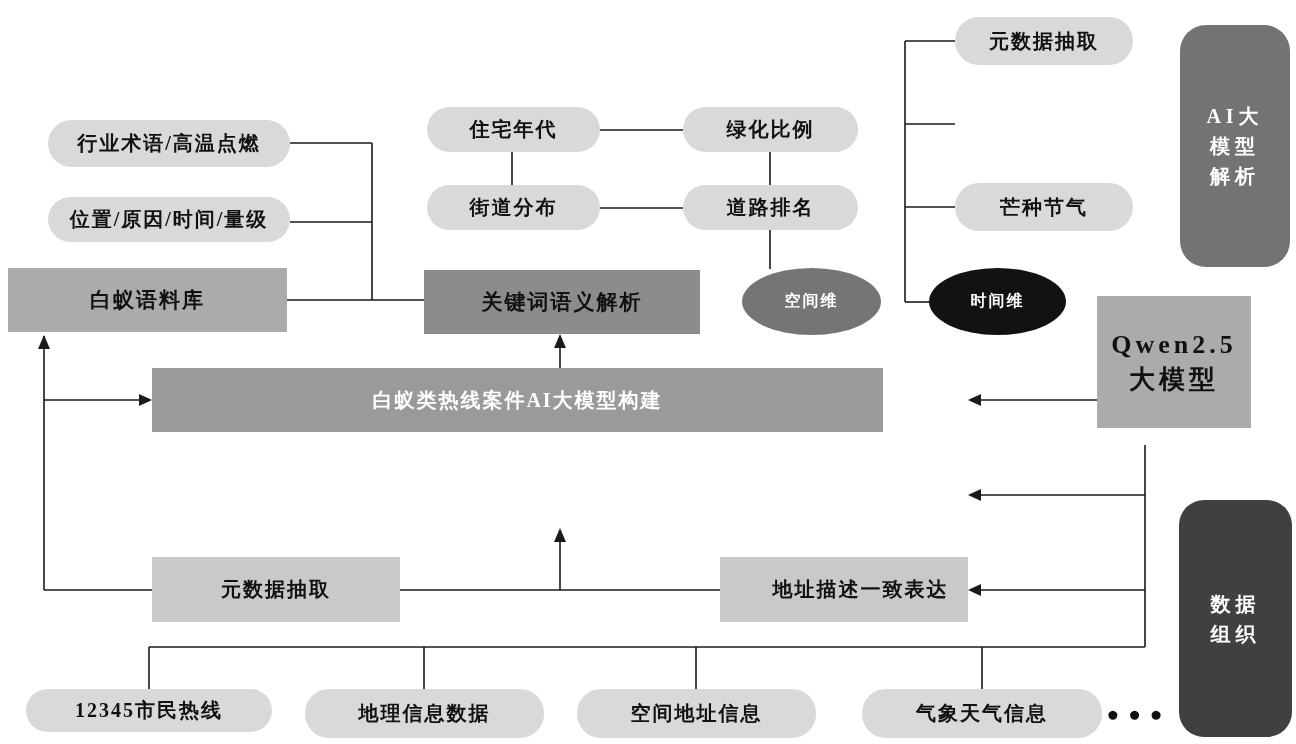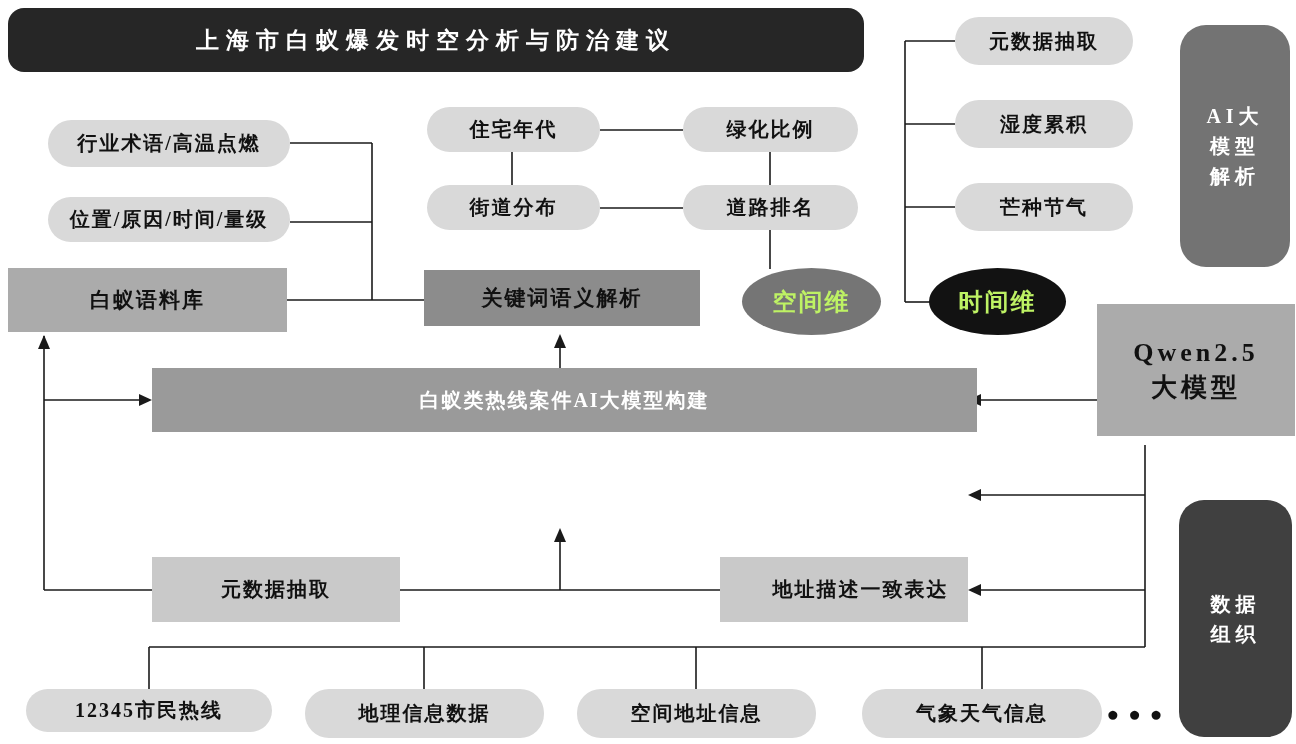--- a/index.html
+++ b/index.html
@@ -20,21 +20,21 @@
     z-index:1;
     white-space:nowrap;
   }
   .title{
     background:#262626;color:#ffffff;border-radius:16px;
     font-size:23px;letter-spacing:7px;
   }
   .pill{background:#d9d9d9;border-radius:24px;font-size:20px;}
   .corpus{background:#ababab;font-size:21px;}
   .keyword{background:#8c8c8c;font-size:21px;}
-  .ellipse{border-radius:50%;color:#bef264;font-size:24px;}
+  .ellipse{border-radius:50%;color:#ffffff;font-size:16px;}
   .ellipse.space{background:#757575;}
   .ellipse.time{background:#121212;}
   .side-tab{
     background:#737373;color:#ffffff;border-radius:26px;
     font-size:20px;letter-spacing:5px;line-height:1.5;
     flex-direction:column;
   }
   .side-tab.dark{background:#404040;border-radius:25px;}
   .qwen{
     background:#ababab;color:#111;font-size:26px;letter-spacing:4px;
@@ -95,52 +95,50 @@
       <polygon points="44,335 38,349 50,349"></polygon>
       <polygon points="152,400 139,394 139,406"></polygon>
       <polygon points="560,334 554,348 566,348"></polygon>
       <polygon points="968,400 981,394 981,406"></polygon>
       <polygon points="968,495 981,489 981,501"></polygon>
       <polygon points="560,528 554,542 566,542"></polygon>
       <polygon points="968,590 981,584 981,596"></polygon>
     </g>
   </svg>
 
-  <div class="node title" style="left:8px;top:8px;width:856px;height:64px;">上海市白蚁爆发时空分析与防治建议</div>
 
   <div class="node pill" style="left:48px;top:120px;width:242px;height:47px;">行业术语/高温点燃</div>
   <div class="node pill" style="left:48px;top:197px;width:242px;height:45px;">位置/原因/时间/量级</div>
 
   <div class="node pill" style="left:427px;top:107px;width:173px;height:45px;">住宅年代</div>
   <div class="node pill" style="left:683px;top:107px;width:175px;height:45px;">绿化比例</div>
   <div class="node pill" style="left:427px;top:185px;width:173px;height:45px;">街道分布</div>
   <div class="node pill" style="left:683px;top:185px;width:175px;height:45px;">道路排名</div>
 
   <div class="node pill" style="left:955px;top:17px;width:178px;height:48px;">元数据抽取</div>
-  <div class="node pill" style="left:955px;top:100px;width:178px;height:48px;">湿度累积</div>
   <div class="node pill" style="left:955px;top:183px;width:178px;height:48px;">芒种节气</div>
 
   <div class="node side-tab" style="left:1180px;top:25px;width:110px;height:242px;">
     <span>AI大</span>
     <span>模型</span>
     <span>解析</span>
   </div>
 
   <div class="node corpus" style="left:8px;top:268px;width:279px;height:64px;">白蚁语料库</div>
-  <div class="node keyword" style="left:424px;top:270px;width:276px;height:56px;">关键词语义解析</div>
+  <div class="node keyword" style="left:424px;top:270px;width:276px;height:64px;">关键词语义解析</div>
 
   <div class="node ellipse space" style="left:742px;top:268px;width:139px;height:67px;">空间维</div>
   <div class="node ellipse time" style="left:929px;top:268px;width:137px;height:67px;">时间维</div>
 
-  <div class="node qwen" style="left:1097px;top:304px;width:198px;height:132px;text-align:right;">
+  <div class="node qwen" style="left:1097px;top:296px;width:154px;height:132px;text-align:right;">
     <span>Qwen2.5</span>
     <span>大模型</span>
   </div>
 
-  <div class="node wide build" style="left:152px;top:368px;width:825px;height:64px;">白蚁类热线案件AI大模型构建</div>
+  <div class="node wide build" style="left:152px;top:368px;width:731px;height:64px;">白蚁类热线案件AI大模型构建</div>
 
   <div class="node lightrect" style="left:152px;top:557px;width:248px;height:65px;">元数据抽取</div>
   <div class="node lightrect" style="left:720px;top:557px;width:248px;height:65px;padding-left:33px;">地址描述一致表达</div>
 
   <div class="node side-tab dark" style="left:1179px;top:500px;width:113px;height:237px;">
     <span>数据</span>
     <span>组织</span>
   </div>
 
   <div class="node pill" style="left:26px;top:689px;width:246px;height:43px;">12345市民热线</div>

